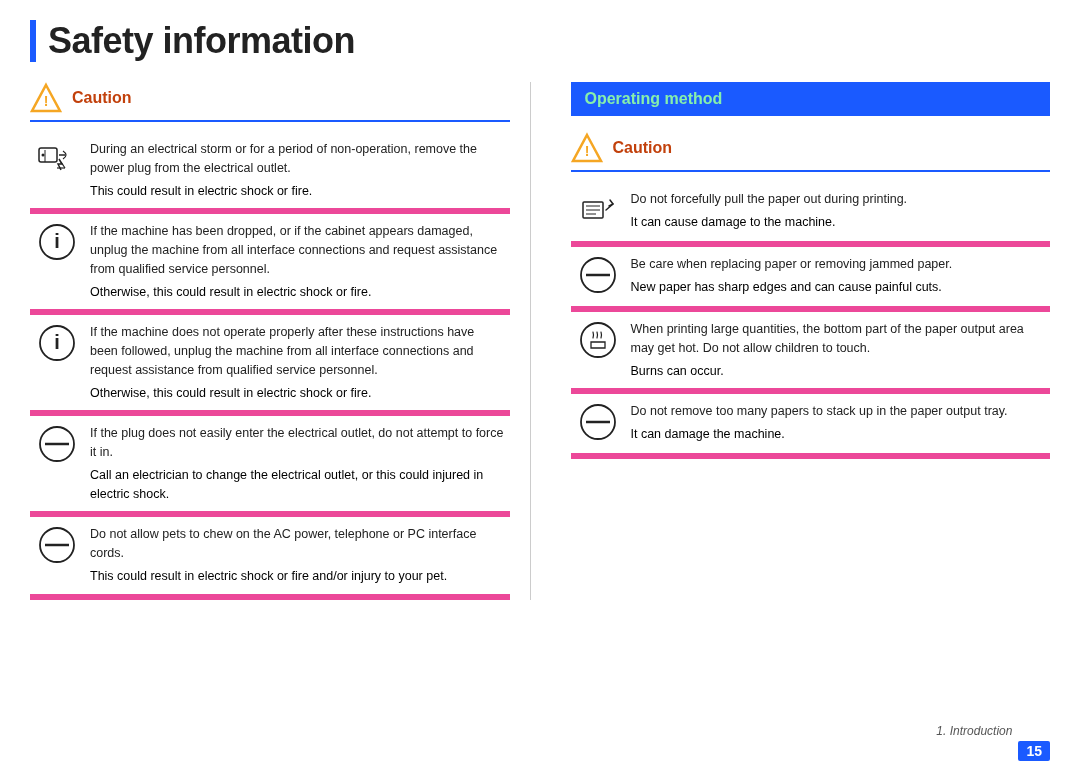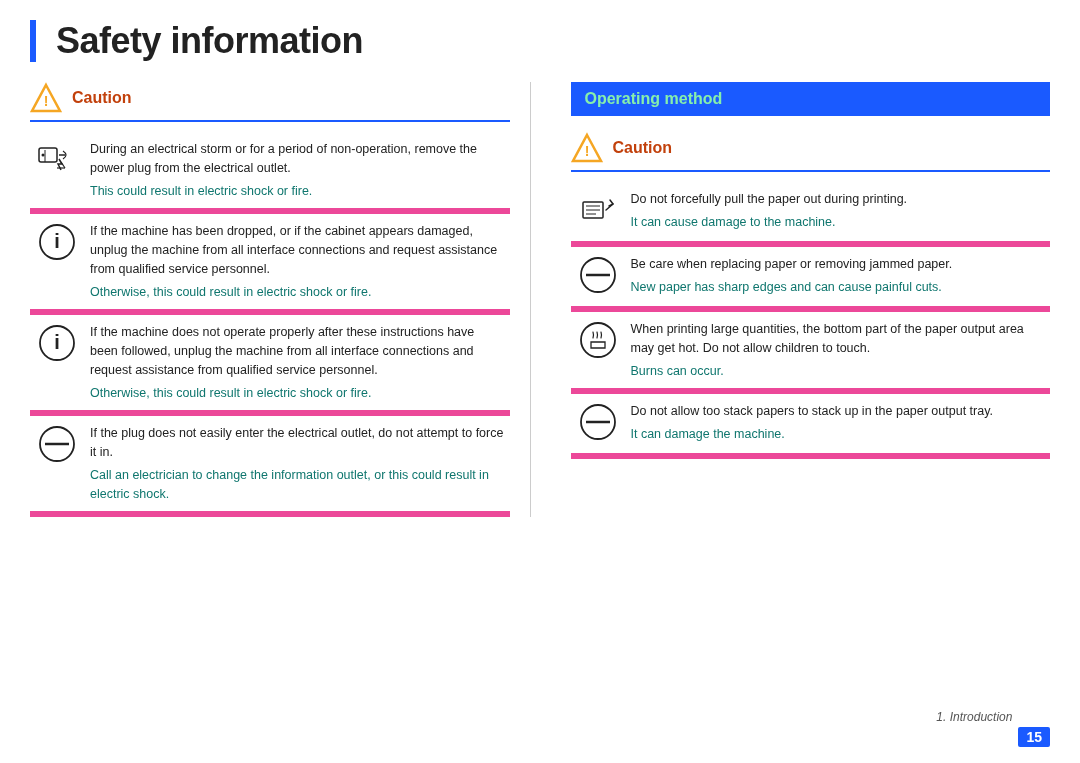--- a/index.html
+++ b/index.html
@@ -13,21 +13,21 @@
       font-size: 13px;
     }
     .page {
       padding: 20px 30px 50px 30px;
     }
     .page-title {
       font-size: 36px;
       font-weight: 900;
       margin-bottom: 20px;
       border-left: 6px solid #1a5aff;
-      padding-left: 20px;
+      padding-left: 12px;
       letter-spacing: -0.5px;
     }
     .two-col {
       display: flex;
       gap: 30px;
     }
     .left-col {
       flex: 1;
       border-right: 1px solid #ccc;
       padding-right: 20px;
@@ -78,33 +78,33 @@
       height: 40px;
     }
     .text-cell {
       font-size: 12.5px;
       line-height: 1.5;
     }
     .text-cell .main-text {
       margin-bottom: 4px;
     }
     .text-cell .sub-text {
-      color: #0f766e;
+      color: #000000;
     }
     .operating-method-header {
       background: #1a5aff;
       color: #86efac;
       font-size: 16px;
       font-weight: 800;
       padding: 8px 14px;
       margin-bottom: 16px;
     }
     .footer {
       position: absolute;
-      bottom: 16px;
+      bottom: 2px;
       right: 30px;
       display: flex;
       align-items: center;
       gap: 6px;
       font-size: 12px;
     }
     .footer-text {
       color: #555;
       font-style: italic;
     }
@@ -188,24 +188,36 @@
 
           <tr>
             <td class="icon-cell">
               <svg viewBox="0 0 40 40" xmlns="http://www.w3.org/2000/svg">
                 <circle cx="20" cy="20" r="17" fill="none" stroke="#222" stroke-width="1.8"></circle>
                 <line x1="8" y1="20" x2="32" y2="20" stroke="#222" stroke-width="2.5"></line>
               </svg>
             </td>
             <td class="text-cell">
               <div class="main-text">If the plug does not easily enter the electrical outlet, do not attempt to force it in.</div>
-              <div class="sub-text">Call an electrician to change the information outlet, or this could result in electric shock.</div>
-            </td>
-          </tr>
-
+              <div class="sub-text">Call an electrician to change the electrical outlet, or this could injured in electric shock.</div>
+            </td>
+          </tr>
+
+          <tr>
+            <td class="icon-cell">
+              <svg viewBox="0 0 40 40" xmlns="http://www.w3.org/2000/svg">
+                <circle cx="20" cy="20" r="17" fill="none" stroke="#222" stroke-width="1.8"></circle>
+                <line x1="8" y1="20" x2="32" y2="20" stroke="#222" stroke-width="2.5"></line>
+              </svg>
+            </td>
+            <td class="text-cell">
+              <div class="main-text">Do not allow pets to chew on the AC power, telephone or PC interface cords.</div>
+              <div class="sub-text">This could result in electric shock or fire and/or injury to your pet.</div>
+            </td>
+          </tr>
         </tbody>
       </table>
     </div>
 
     <div class="right-col">
       <div class="operating-method-header">Operating method</div>
 
       <div class="section-header-caution">
         <svg class="caution-icon" viewBox="0 0 32 32" fill="none" xmlns="http://www.w3.org/2000/svg">
           <polygon points="16,3 30,29 2,29" fill="none" stroke="#f5a623" stroke-width="2.5"></polygon>
@@ -267,21 +279,21 @@
 
 
           <tr>
             <td class="icon-cell">
               <svg viewBox="0 0 40 40" xmlns="http://www.w3.org/2000/svg">
                 <circle cx="20" cy="20" r="17" fill="none" stroke="#222" stroke-width="1.8"></circle>
                 <line x1="8" y1="20" x2="32" y2="20" stroke="#222" stroke-width="2.5"></line>
               </svg>
             </td>
             <td class="text-cell">
-              <div class="main-text">Do not allow too stack papers to stack up in the paper output tray.</div>
+              <div class="main-text">Do not remove too many papers to stack up in the paper output tray.</div>
               <div class="sub-text">It can damage the machine.</div>
             </td>
           </tr>
         </tbody>
       </table>
     </div>
   </div>
 </div>
 
 <div class="footer">

